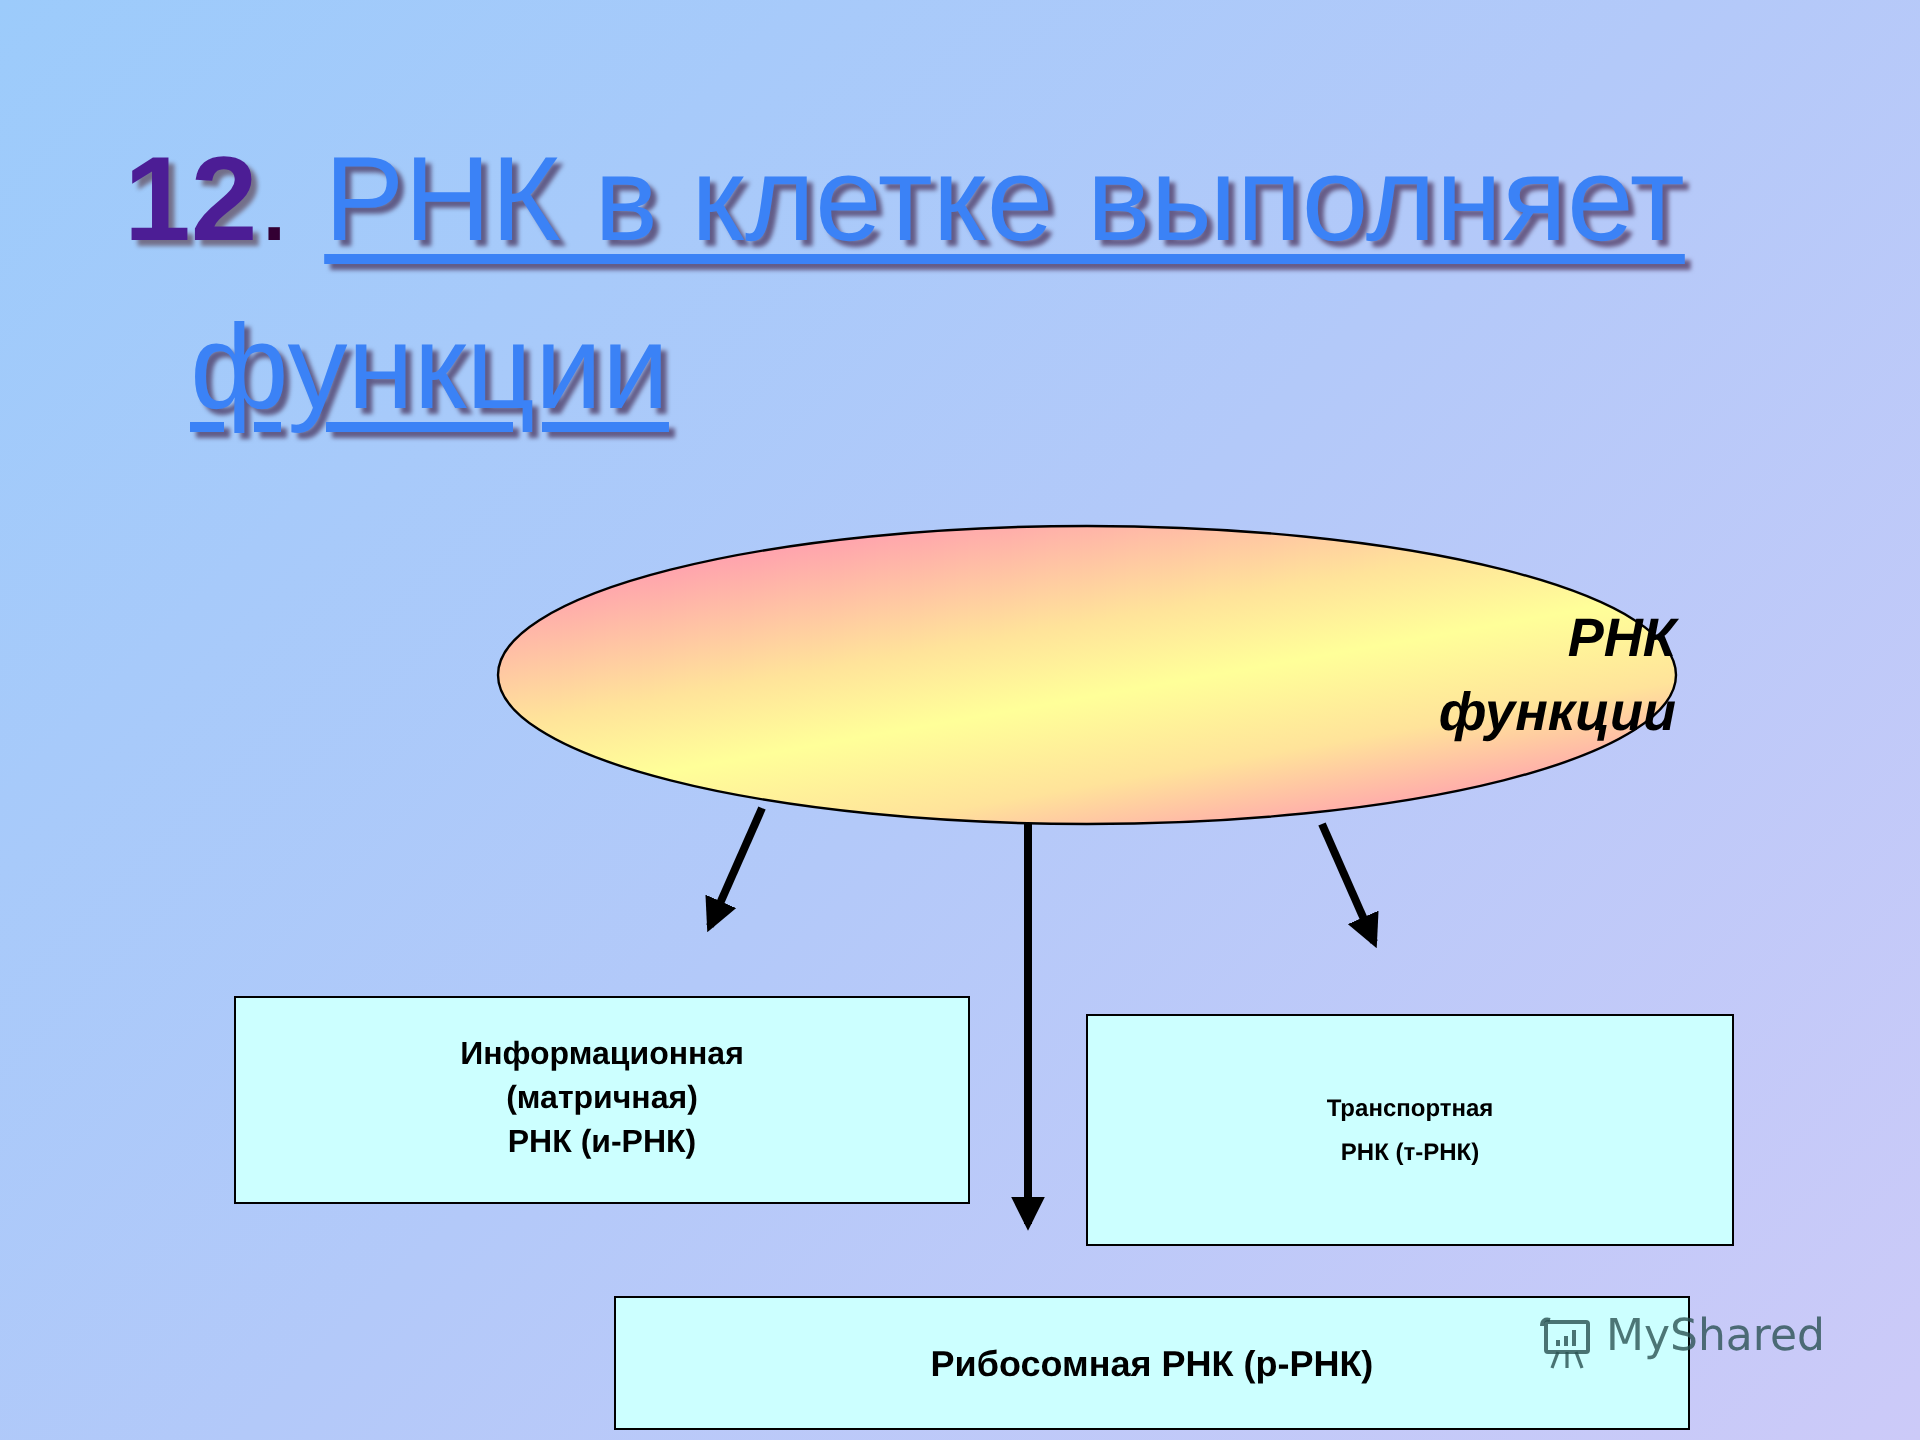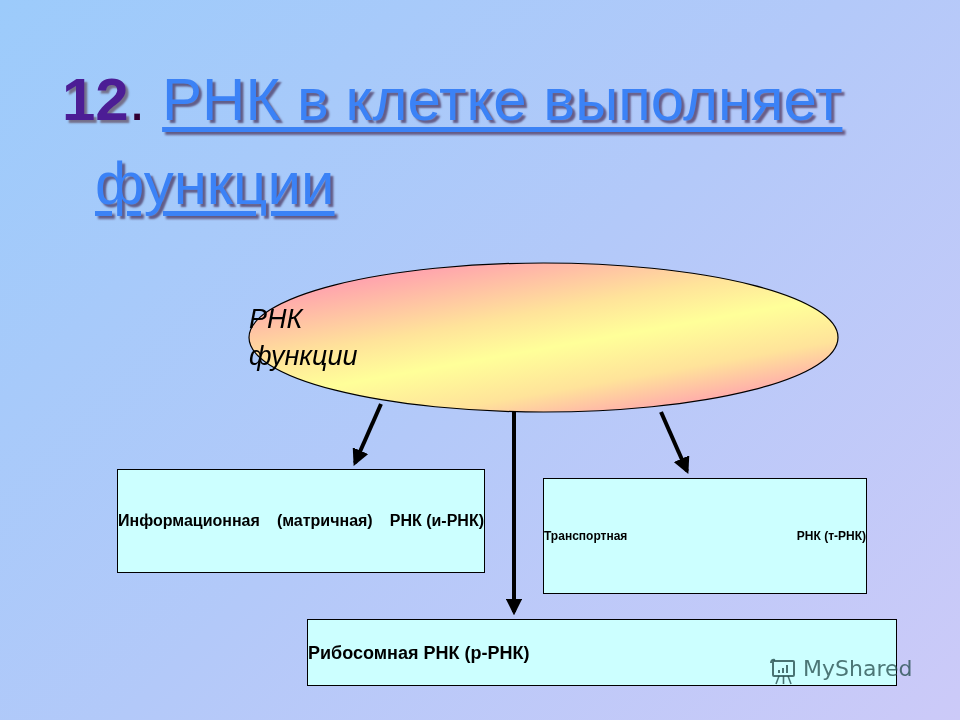--- a/index.html
+++ b/index.html
@@ -44,44 +44,45 @@
     width: 960px; height: 720px;
   }
   .ellipse-text {
     position: absolute;
     left: 249px;
     top: 263px;
     width: 589px;
     height: 149px;
     display: flex;
     flex-direction: column;
-    align-items: flex-start;
+    align-items: flex-end;
     justify-content: center;
-    font-weight: normal;
+    font-weight: bold;
     font-style: italic;
     font-size: 27px;
     line-height: 37px;
     color: #000;
     text-align: center;
   }
   .box {
     position: absolute;
     background: #ccffff;
     border: 1.5px solid #000;
     display: flex;
-    flex-direction: row;
+    flex-direction: column;
     align-items: center;
-    justify-content: space-between;
+    justify-content: center;
     text-align: center;
     font-weight: bold;
     color: #000;
+    margin-top: 29px;
   }
   .box-info { left: 117px; top: 469px; width: 368px; height: 104px; font-size: 16px; line-height: 22px; }
   .box-trans { left: 543px; top: 478px; width: 324px; height: 116px; font-size: 12px; line-height: 22px; }
-  .box-ribo { left: 307px; top: 619px; width: 590px; height: 67px; font-size: 18px; line-height: 24px; }
+  .box-ribo { left: 307px; top: 619px; width: 538px; height: 67px; font-size: 18px; line-height: 24px; }
   .watermark {
     position: absolute;
     left: 768px;
     top: 656px;
     display: flex;
     gap: 5px;
     font-family: "DejaVu Sans", sans-serif;
     font-size: 22px;
     color: rgba(40,80,80,0.78);
   }

